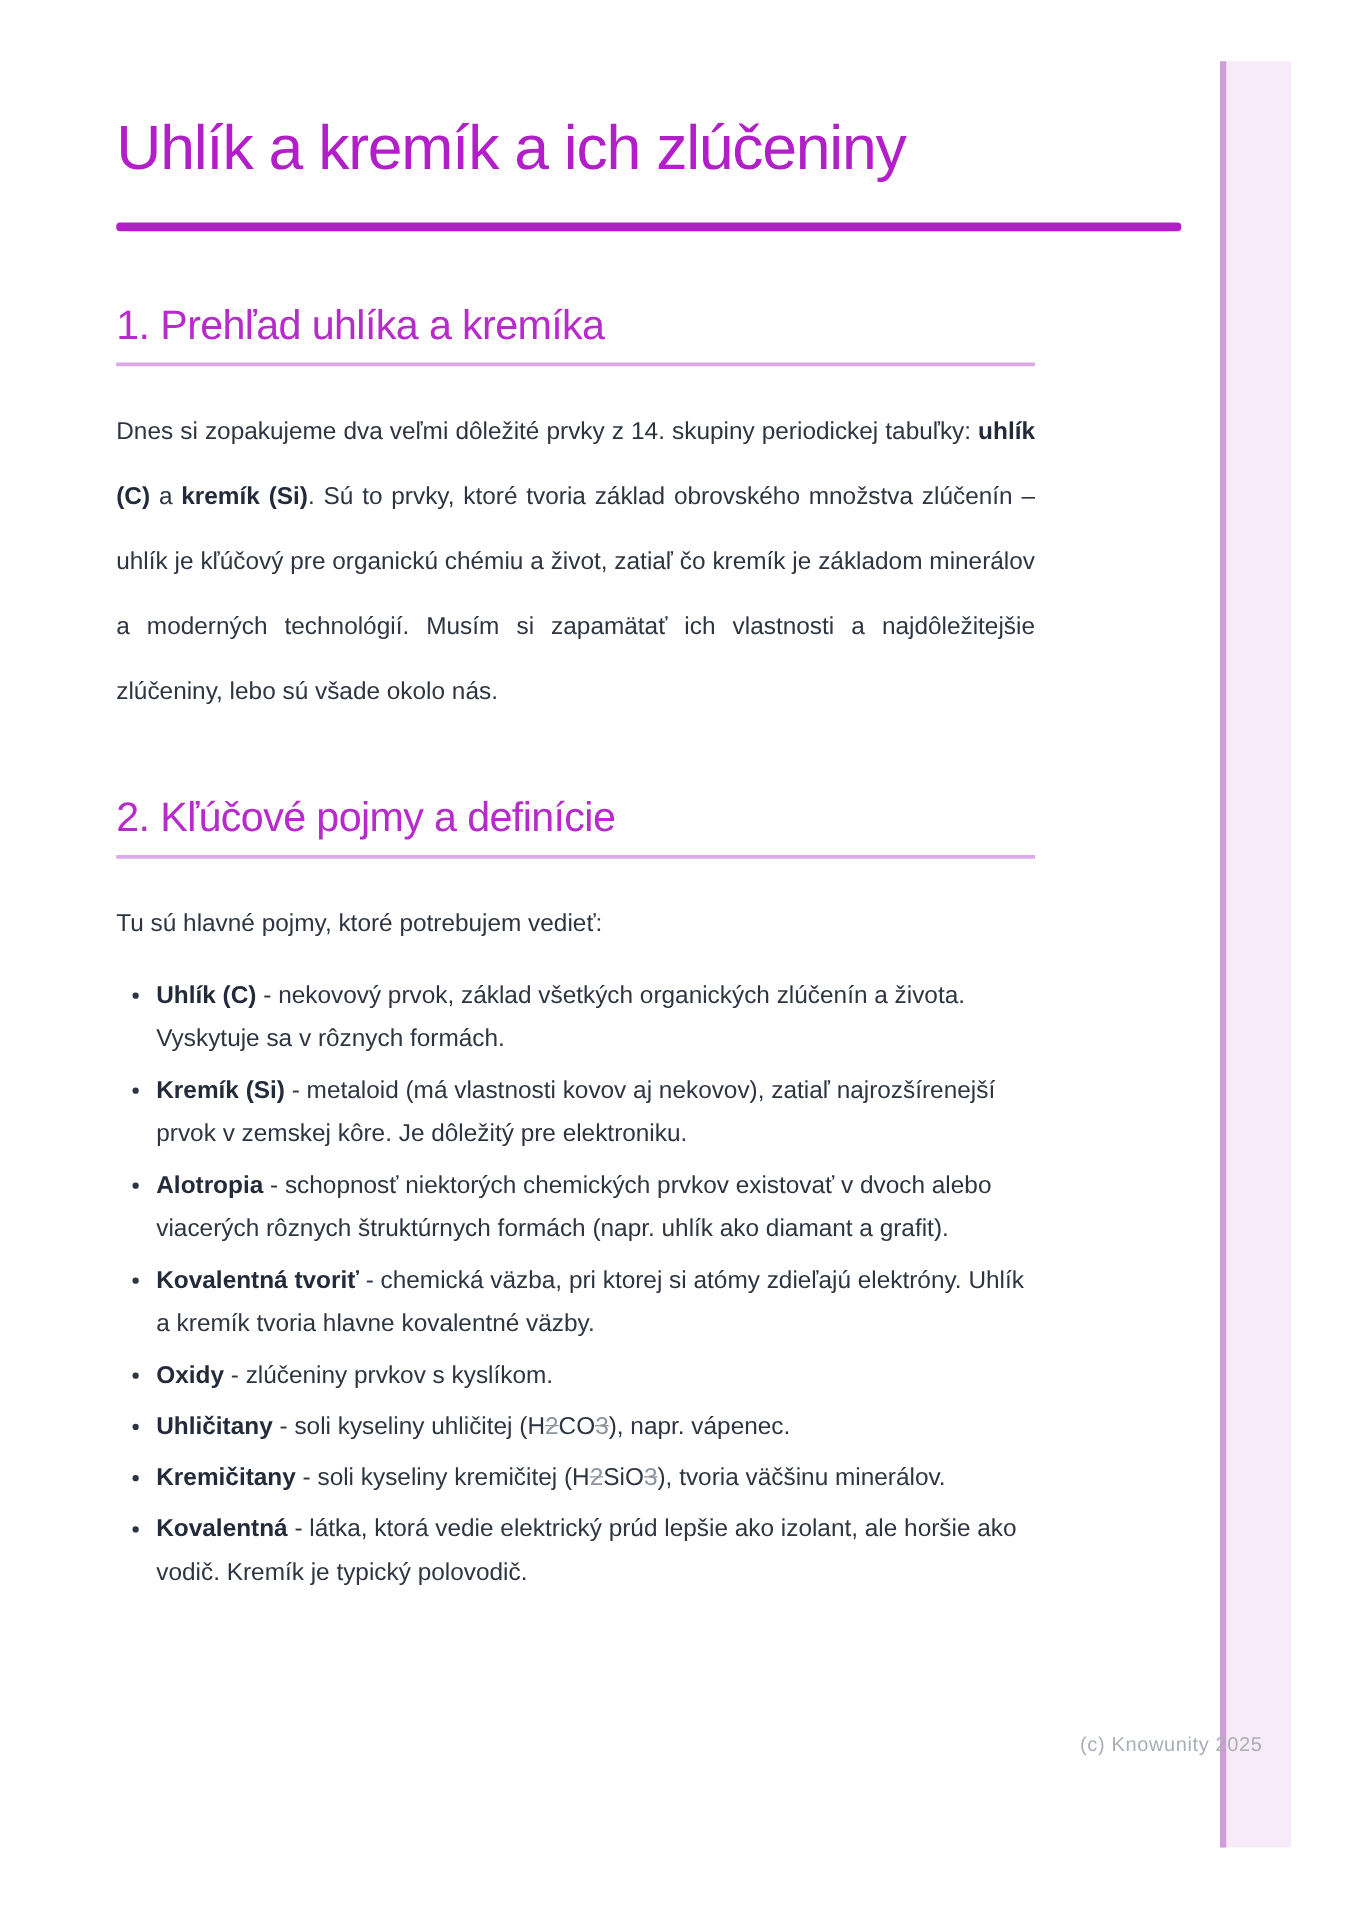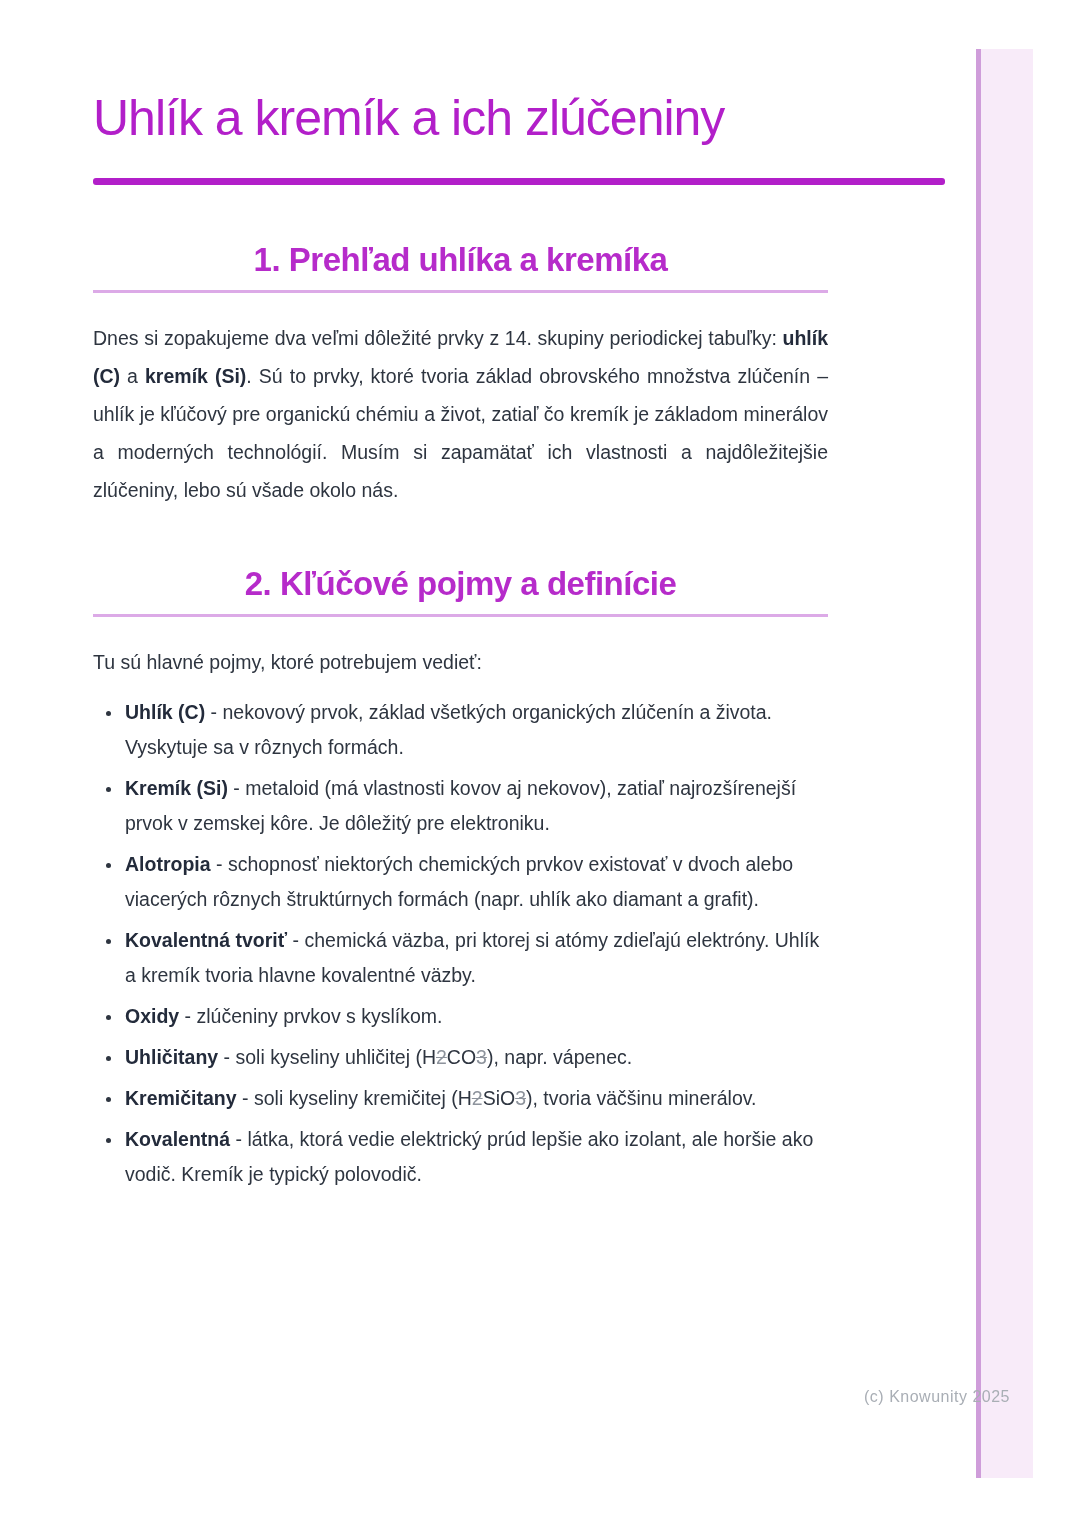--- a/index.html
+++ b/index.html
@@ -67,42 +67,41 @@
     height: 7px;
     background: var(--accent);
     border-radius: 3px;
     margin-top: 30px;
   }
   section { margin: 0; }
   h2.section-heading {
     margin: 55px 0 0 0;
     font-size: 33px;
     line-height: 40px;
-    font-weight: 700;
+    font-weight: 400;
     letter-spacing: -0.5px;
     color: var(--heading);
-    text-align: center;
   }
   .h-rule {
     height: 3px;
     width: 100%;
     background: var(--rule-light);
     margin-top: 10px;
   }
   h3.sub-heading {
     margin: 30px 0 0 0;
     font-size: 27px;
     line-height: 32px;
     font-weight: 700;
     color: var(--subheading);
   }
   p.body-text {
     margin: 26px 0 0 0;
     font-size: 19.5px;
-    line-height: 38px;
+    line-height: 52px;
   }
   p.justify { text-align: justify; }
   ul.term-list {
     margin: 14px 0 12px 0;
     padding: 0 0 0 30px;
     font-size: 19.5px;
     line-height: 35px;
   }
   ul.term-list li {
     margin: 0 0 6px 0;

